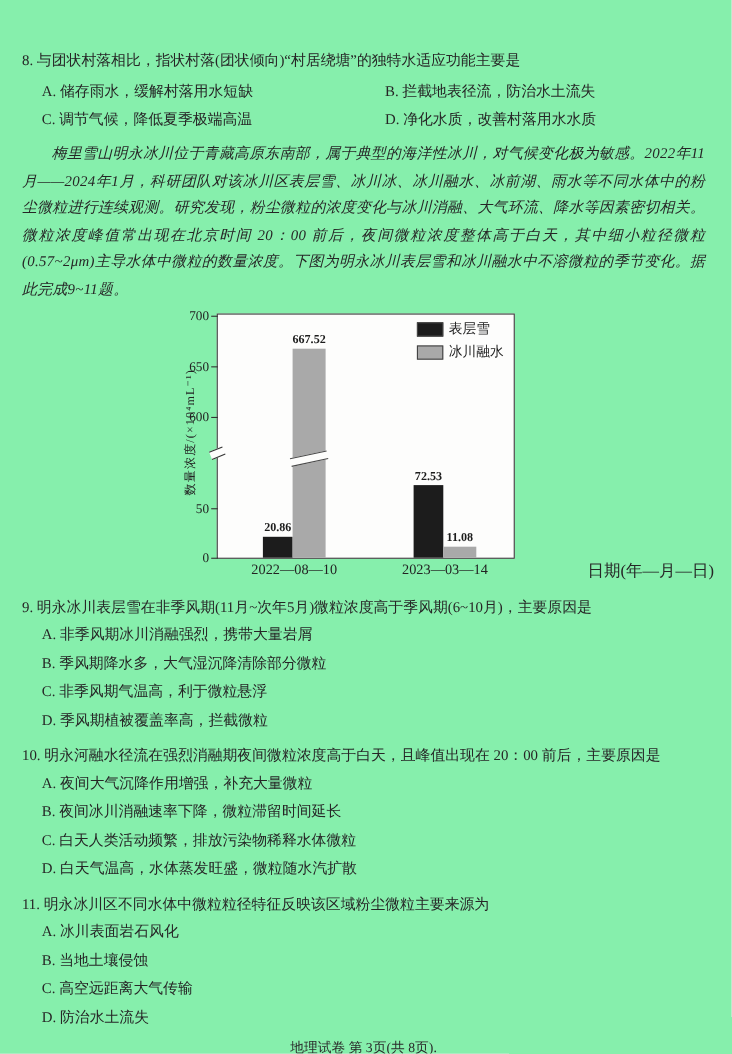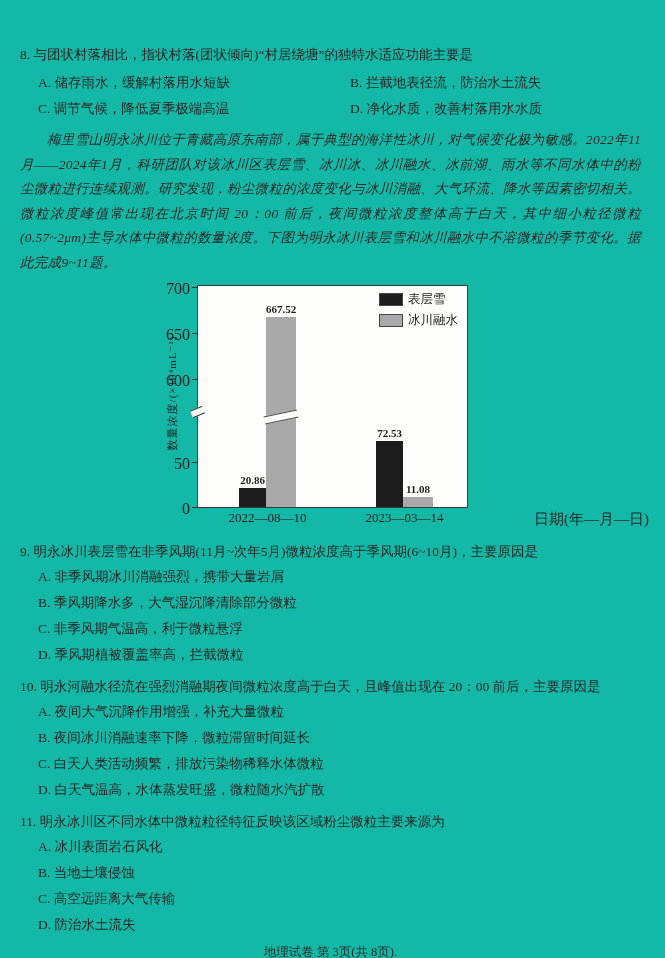--- a/index.html
+++ b/index.html
@@ -1,19 +1,19 @@
 <!DOCTYPE html>
 <html><head>
 <meta charset="utf-8">
 <style>
   html,body{margin:0;padding:0;background:#e8e8e6;}
   .page{
     position:relative;
     width:665px;height:958px;
-    background:#14b8a6;
+    background:#86efac;
     margin:0 auto;
     font-family:"Liberation Serif","DejaVu Serif",serif;
     color:#262626;
     overflow:hidden;
   }
   .content{padding:36px 24px 0 20px;font-size:13.5px;}
   .stem{padding-left:19px;text-indent:-19px;line-height:22px;}
   .opt{padding-left:18px;line-height:26px;}
   .q8-options{display:grid;grid-template-columns:312px 1fr;margin-top:3px;}
   .passage{
@@ -52,21 +52,21 @@
   }
   .axis-break{
     position:absolute;left:-7px;top:122px;width:13px;height:6px;
     background:#fdfdfc;
     border-top:1.4px solid #333;border-bottom:1.4px solid #333;
     transform:rotate(-22deg);
   }
   .ytick{position:absolute;left:-6px;width:6px;height:1.3px;background:#333;}
   .ytick-label{
     position:absolute;left:-42px;width:34px;text-align:right;
-    font-size:16px;color:#222;
+    font-size:12px;color:#222;
   }
   .xtick{
     position:absolute;top:224px;width:130px;text-align:center;
     font-size:13px;color:#222;white-space:nowrap;
   }
   .xlabel{position:absolute;left:369px;top:227px;font-size:15px;white-space:nowrap;}
   .ylabel{
     position:absolute;left:-93px;top:103px;width:200px;height:14px;
     transform:rotate(-90deg);text-align:center;
     font-size:11px;letter-spacing:1px;white-space:nowrap;color:#222;

